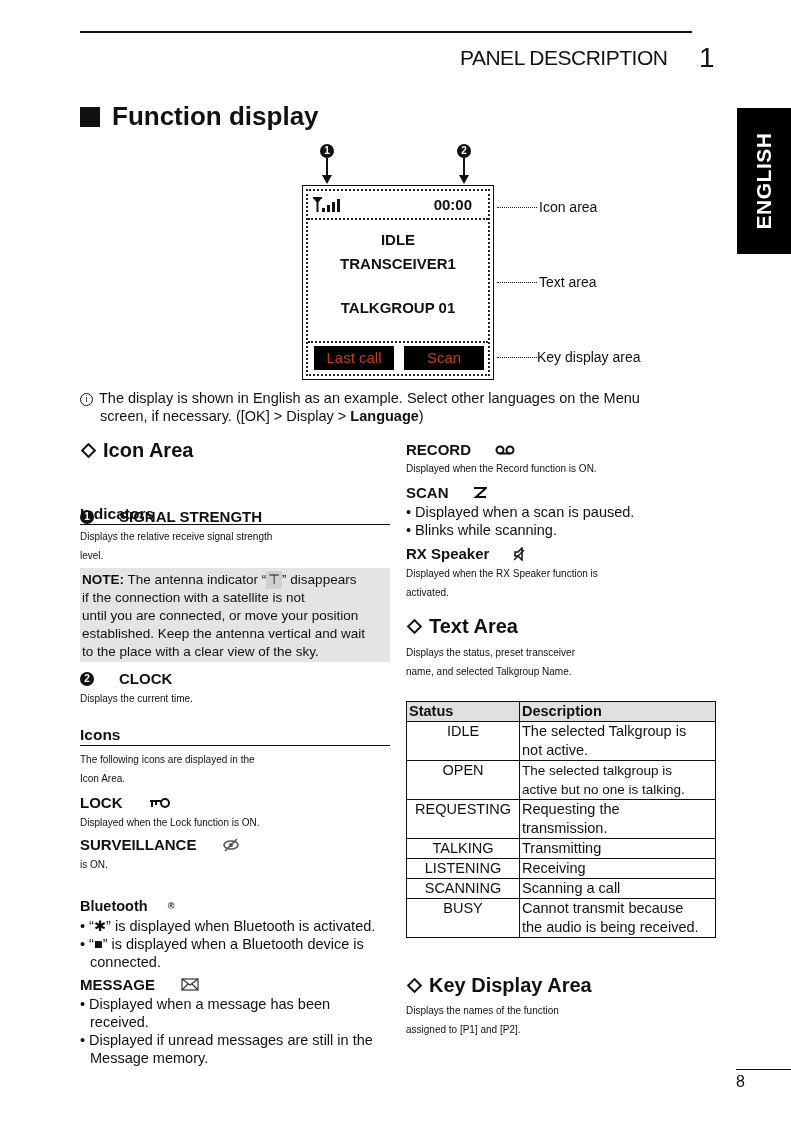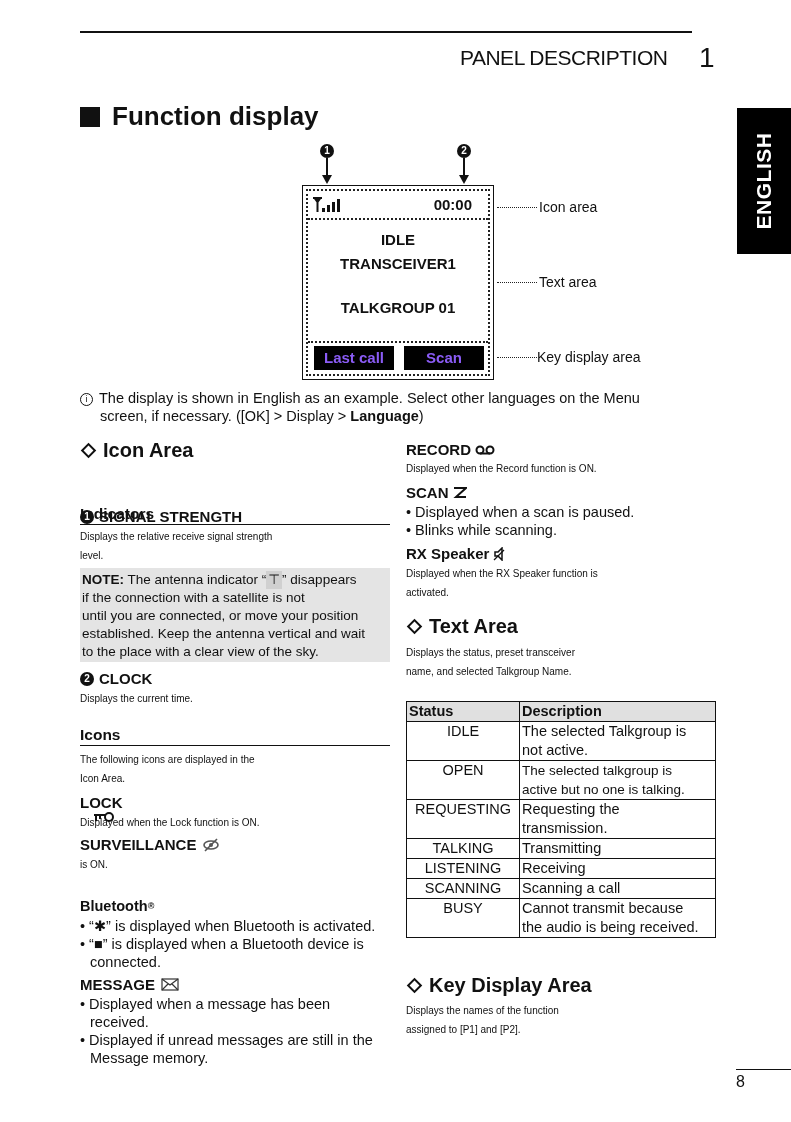--- a/index.html
+++ b/index.html
@@ -21,31 +21,31 @@
   
   .callout { width:14px; height:14px; border-radius:50%; background:#111; color:#fff; font-size:10px;
     font-weight:bold; text-align:center; line-height:14px; }
   .arrow-line { width:1.5px; background:#111; }
   .arrow-head { width:0; height:0; border-left:5px solid transparent; border-right:5px solid transparent; border-top:9px solid #111; }
   .lcd { left:302px; top:185px; width:192px; height:195px; border:1.5px solid #111; background:#fff; }
   .lcd-inner { position:absolute; left:3px; top:3px; right:3px; bottom:3px; border:2px dotted #222; }
   .lcd-sep { position:absolute; left:0; right:0; border-top:2px dotted #222; }
   .lcd-text { position:absolute; left:0; right:0; text-align:center; font-weight:bold; font-size:15px; }
   .lcd-time { position:absolute; right:16px; top:5px; font-weight:bold; font-size:15px;text-align:center; }
-  .lcd-key { position:absolute; top:3px; height:24px; background:#000; color:#8b5cf6; font-weight:bold; font-size:15px; text-align:center; line-height:24px; }
+  .lcd-key { position:absolute; top:3px; height:24px; background:#000; color:#c2410c; font-weight:normal; font-size:15px; text-align:center; line-height:24px; }
   .leader { border-top:1.5px dotted #222; height:0; }
   .leader-label { font-size:14px; }
 
   .note-line { left:80px; font-size:14.5px; line-height:19px; }
 
   
   .h2 { font-size:20px; font-weight:bold; display:flex; align-items:center; }
   .h2 .dia { width:11px; height:11px; border:2px solid #111; transform:rotate(45deg); margin:0 9px 0 3px; }
   .h3 { font-size:15.5px; font-weight:bold; border-bottom:1px solid #111; padding-bottom:1px; }
-  .h4 { font-size:15px; font-weight:bold; display:flex; align-items:center; }
+  .h4 { font-size:15px; font-weight:bold; display:flex; align-items:center;gap:20px; }
   .p { font-size:10px; line-height:19px; }
   .bullet { font-size:14.5px; line-height:18px; padding-left:10px; text-indent:-10px; }
   .num-circ { display:inline-block; width:14px; height:14px; border-radius:50%; background:#111; color:#fff;
     font-size:10px; text-align:center; line-height:14px; margin-right:5px; font-weight:bold; }
   .note-box { background:#e4e4e4; padding:3px 2px; font-size:13.5px; line-height:18px; }
   .note-box b { font-weight:bold; }
   .ant-inline { display:inline-block; background:#d0d0d0; padding:0 2px; }
 
   table.status { position:absolute; left:406px; top:701px; width:310px; border-collapse:collapse; font-size:14.5px; }
   table.status th, table.status td { border:1.5px solid #111; padding:0 2px; line-height:19px; vertical-align:top; }
@@ -145,21 +145,21 @@
     <span>CLOCK</span>
 </div>
 <div class="abs p" style="left:80px;top:689px;">Displays the current time.</div>
 
 <div class="abs h3" style="left:80px;top:726px;width:310px;">Icons</div>
 <div class="abs p" style="left:80px;top:750px;">
   <div>The following icons are displayed in the</div>
   <div>Icon Area.</div>
 </div>
 
-<div class="abs h4" style="left:80px;top:794px;flex-direction:column;">
+<div class="abs h4" style="left:80px;top:794px;">
   <span>LOCK</span>
   <svg class="icon-svg" width="22" height="12" viewBox="0 0 22 12">
     <path d="M1 4 H12 M3 4 V10 M7 4 V8" stroke="#111" stroke-width="2" fill="none"></path>
     <circle cx="16" cy="6" r="4" stroke="#111" stroke-width="2" fill="none"></circle>
   </svg>
 </div>
 <div class="abs p" style="left:80px;top:813px;">Displayed when the Lock function is ON.</div>
 
 <div class="abs h4" style="left:80px;top:836px;">
   <span>SURVEILLANCE</span>

